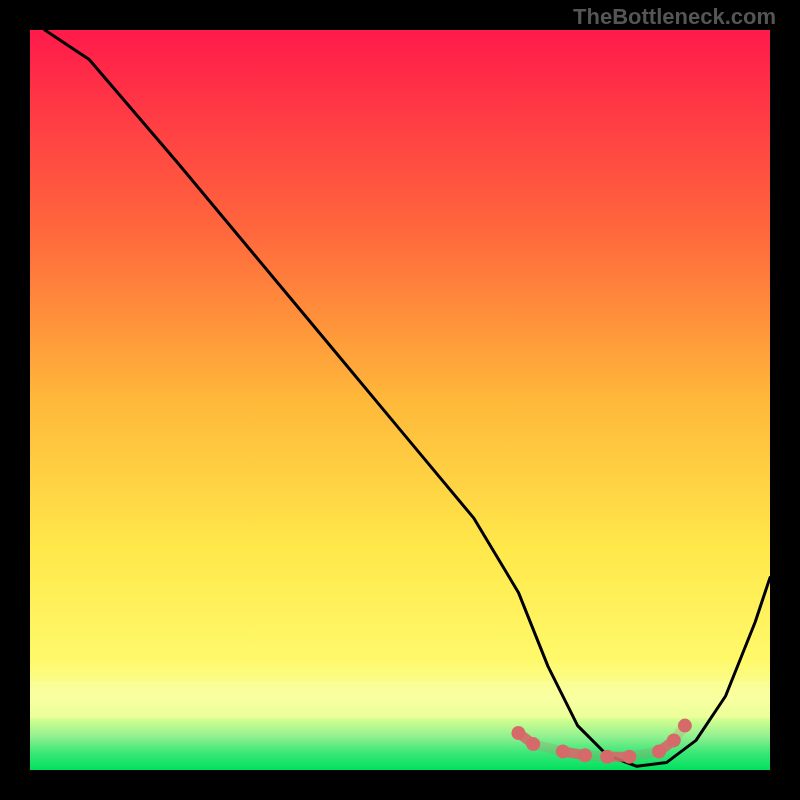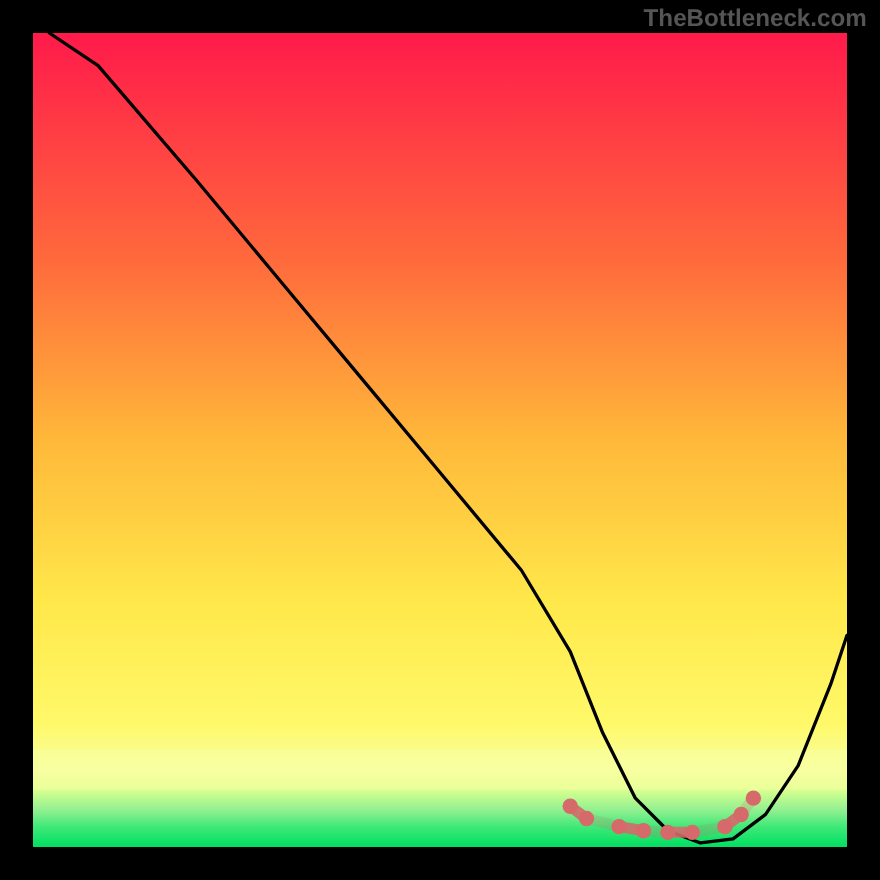--- a/index.html
+++ b/index.html
@@ -7,21 +7,21 @@
     padding: 0;
     background: #000;
     width: 800px;
     height: 800px;
     position: relative;
     font-family: Arial, sans-serif;
   }
   .watermark {
     position: absolute;
     top: 4px;
-    right: 12px;
+    right: 24px;
     color: #555;
     font-size: 22px;
     font-weight: bold;
     z-index: 10;
   }
   .plot-area {
     position: absolute;
     left: 30px;
     top: 30px;
     width: 740px;

